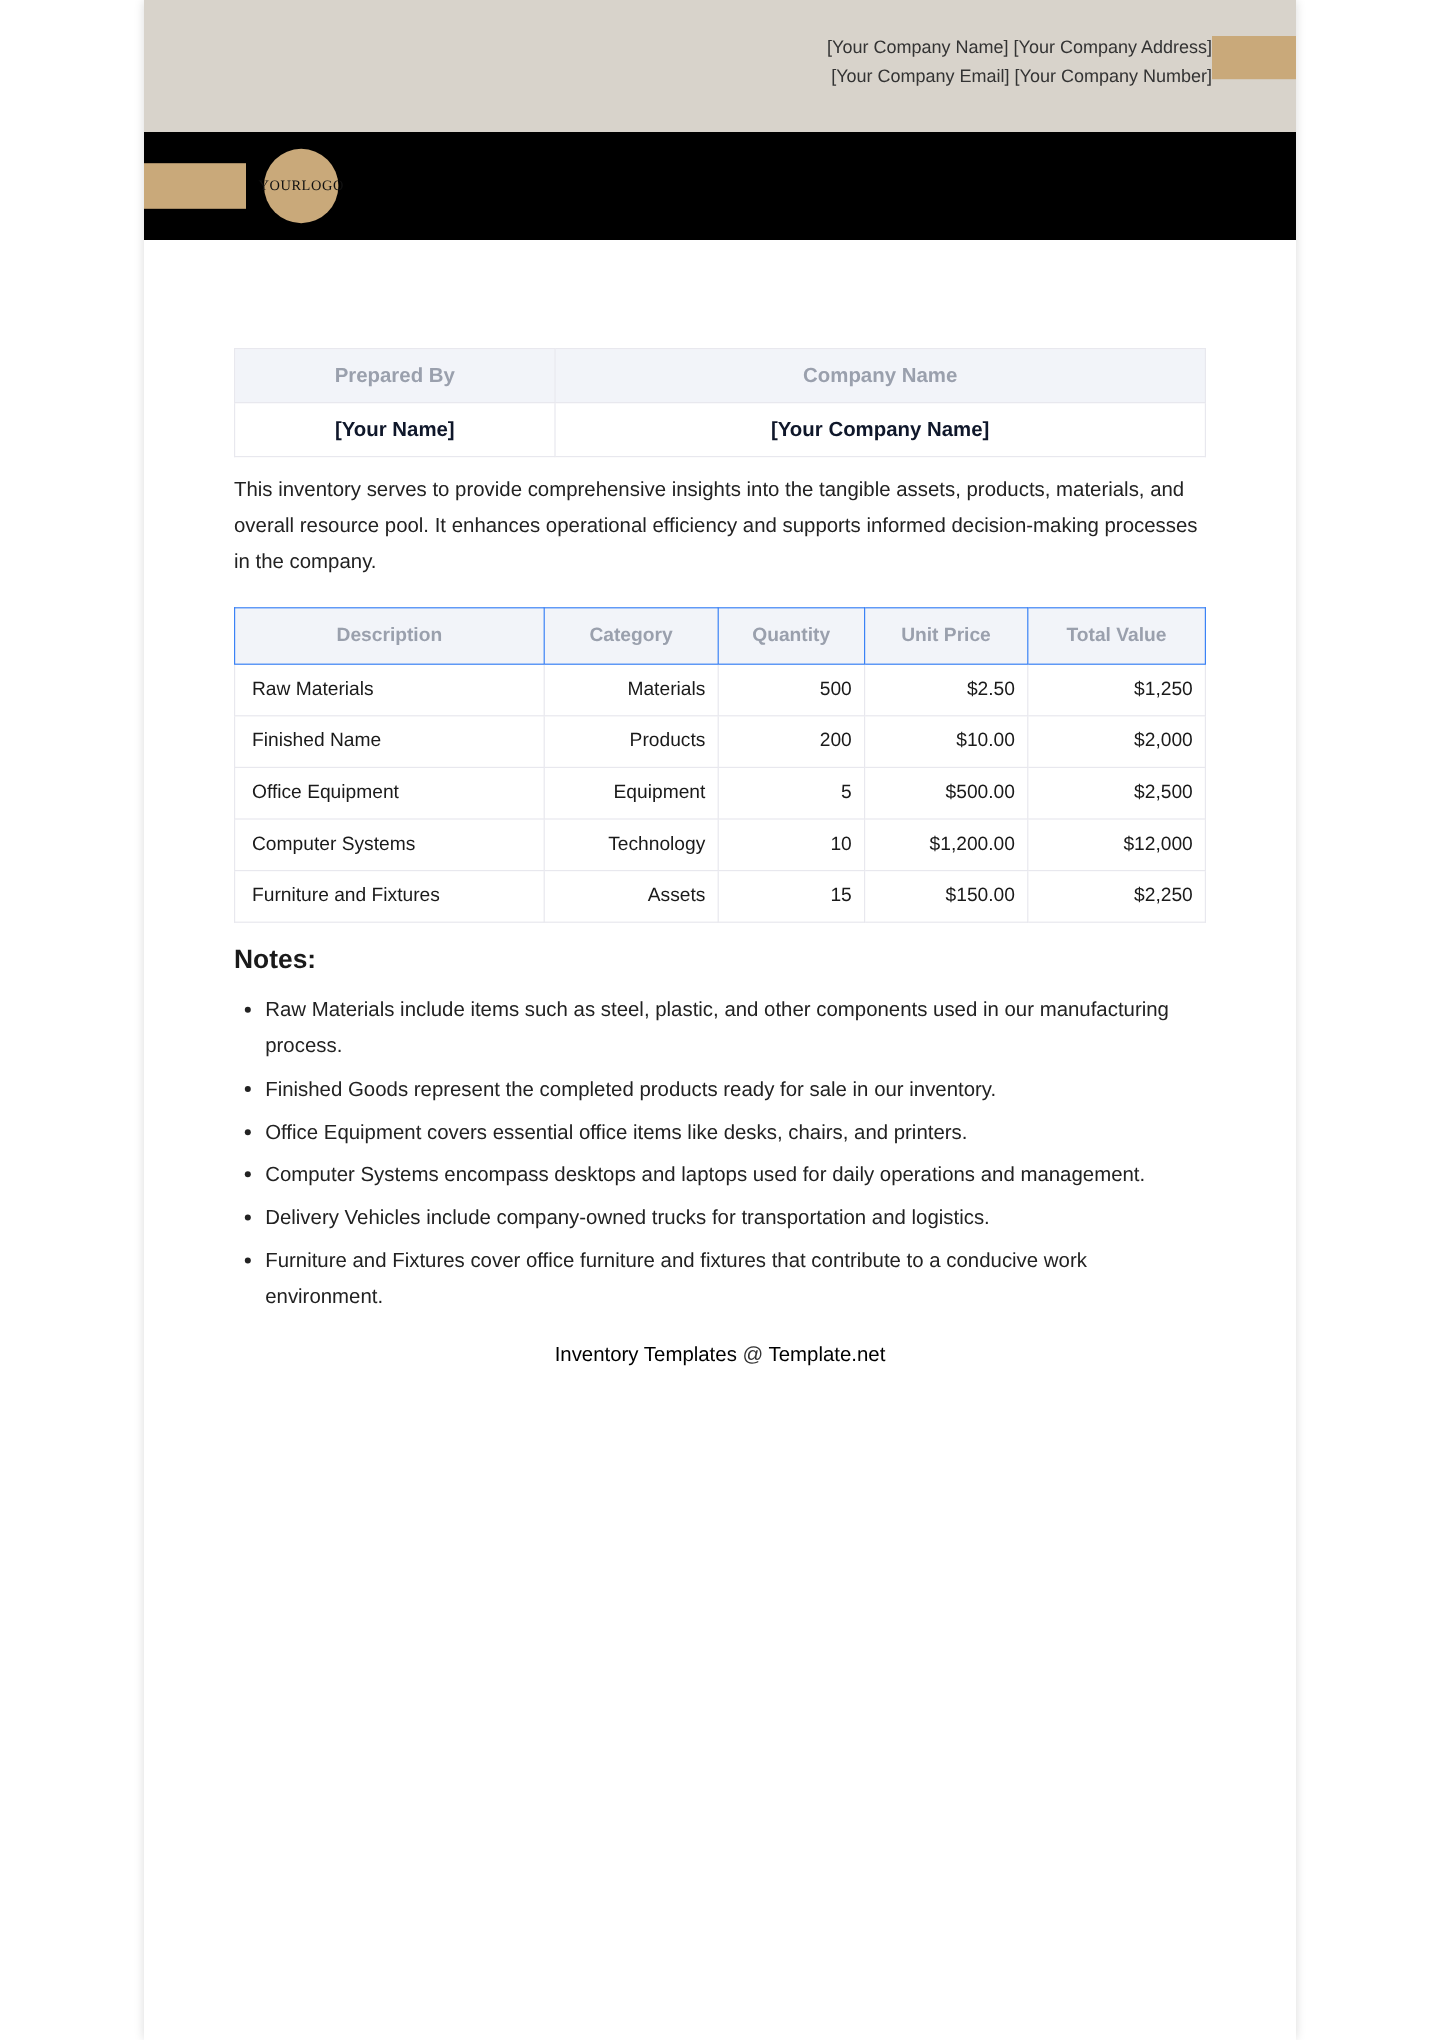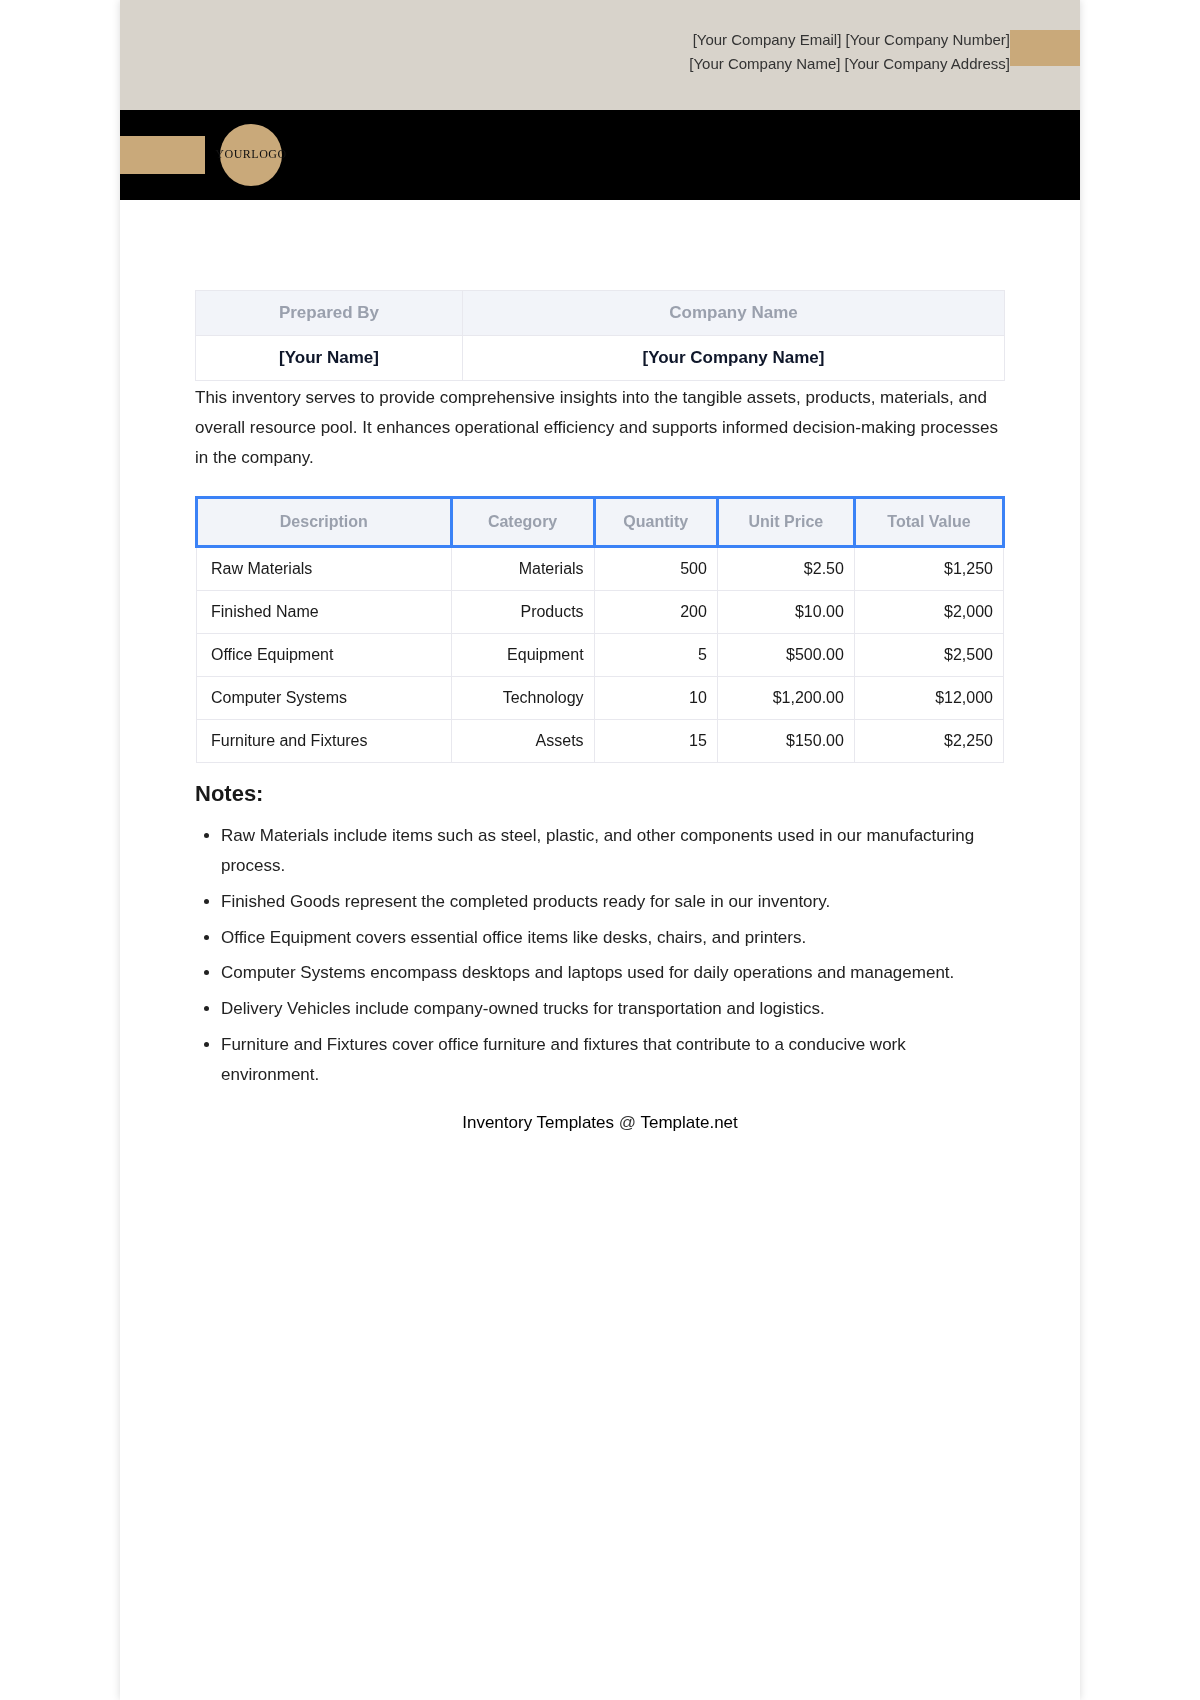--- a/index.html
+++ b/index.html
@@ -76,21 +76,21 @@
   .title {
     font-size: 30px;
     font-weight: 700;
     color: #1a1a1a;
     text-align: center;
     margin-bottom: 28px;
   }
   table.meta-table {
     width: 100%;
     border-collapse: collapse;
-    margin-bottom: 2px;
+    margin-bottom: 12px;
   }
   table.meta-table th {
     background: #f2f4f9;
     color: #9aa0ad;
     font-weight: 700;
     font-size: 17px;
     padding: 12px 8px;
     border: 1px solid #e8e8ee;
     text-align: center;
   }
@@ -112,21 +112,21 @@
     width: 100%;
     border-collapse: collapse;
     margin-bottom: 18px;
   }
   table.inv-table th {
     background: #f2f4f9;
     color: #9aa0ad;
     font-weight: 700;
     font-size: 16px;
     padding: 14px 10px;
-    border: 3px solid #3b82f6;
+    border: 1px solid #3b82f6;
     text-align: center;
   }
   table.inv-table td {
     font-size: 16px;
     padding: 12px 10px;
     border: 1px solid #e8e8ee;
     text-align: right;
     color: #1a1a1a;
   }
   table.inv-table td:first-child {
@@ -159,22 +159,22 @@
     text-decoration: none;
   }
   .footer-line .at { color: #333; }
 </style>
 </head>
 <body>
 
 <div class="page">
 
   <div class="top-strip">
+    <div class="meta-line">[Your Company Name] [Your Company Address]</div>
     <div class="meta-line">[Your Company Email] [Your Company Number]</div>
-    <div class="meta-line">[Your Company Name] [Your Company Address]</div>
     <div class="tan-tab-right"></div>
   </div>
 
   <div class="black-bar">
     <div class="tan-tab-left"></div>
     <div class="logo-circle">
       <span>YOUR</span>
       <span>LOGO</span>
     </div>
   </div>

